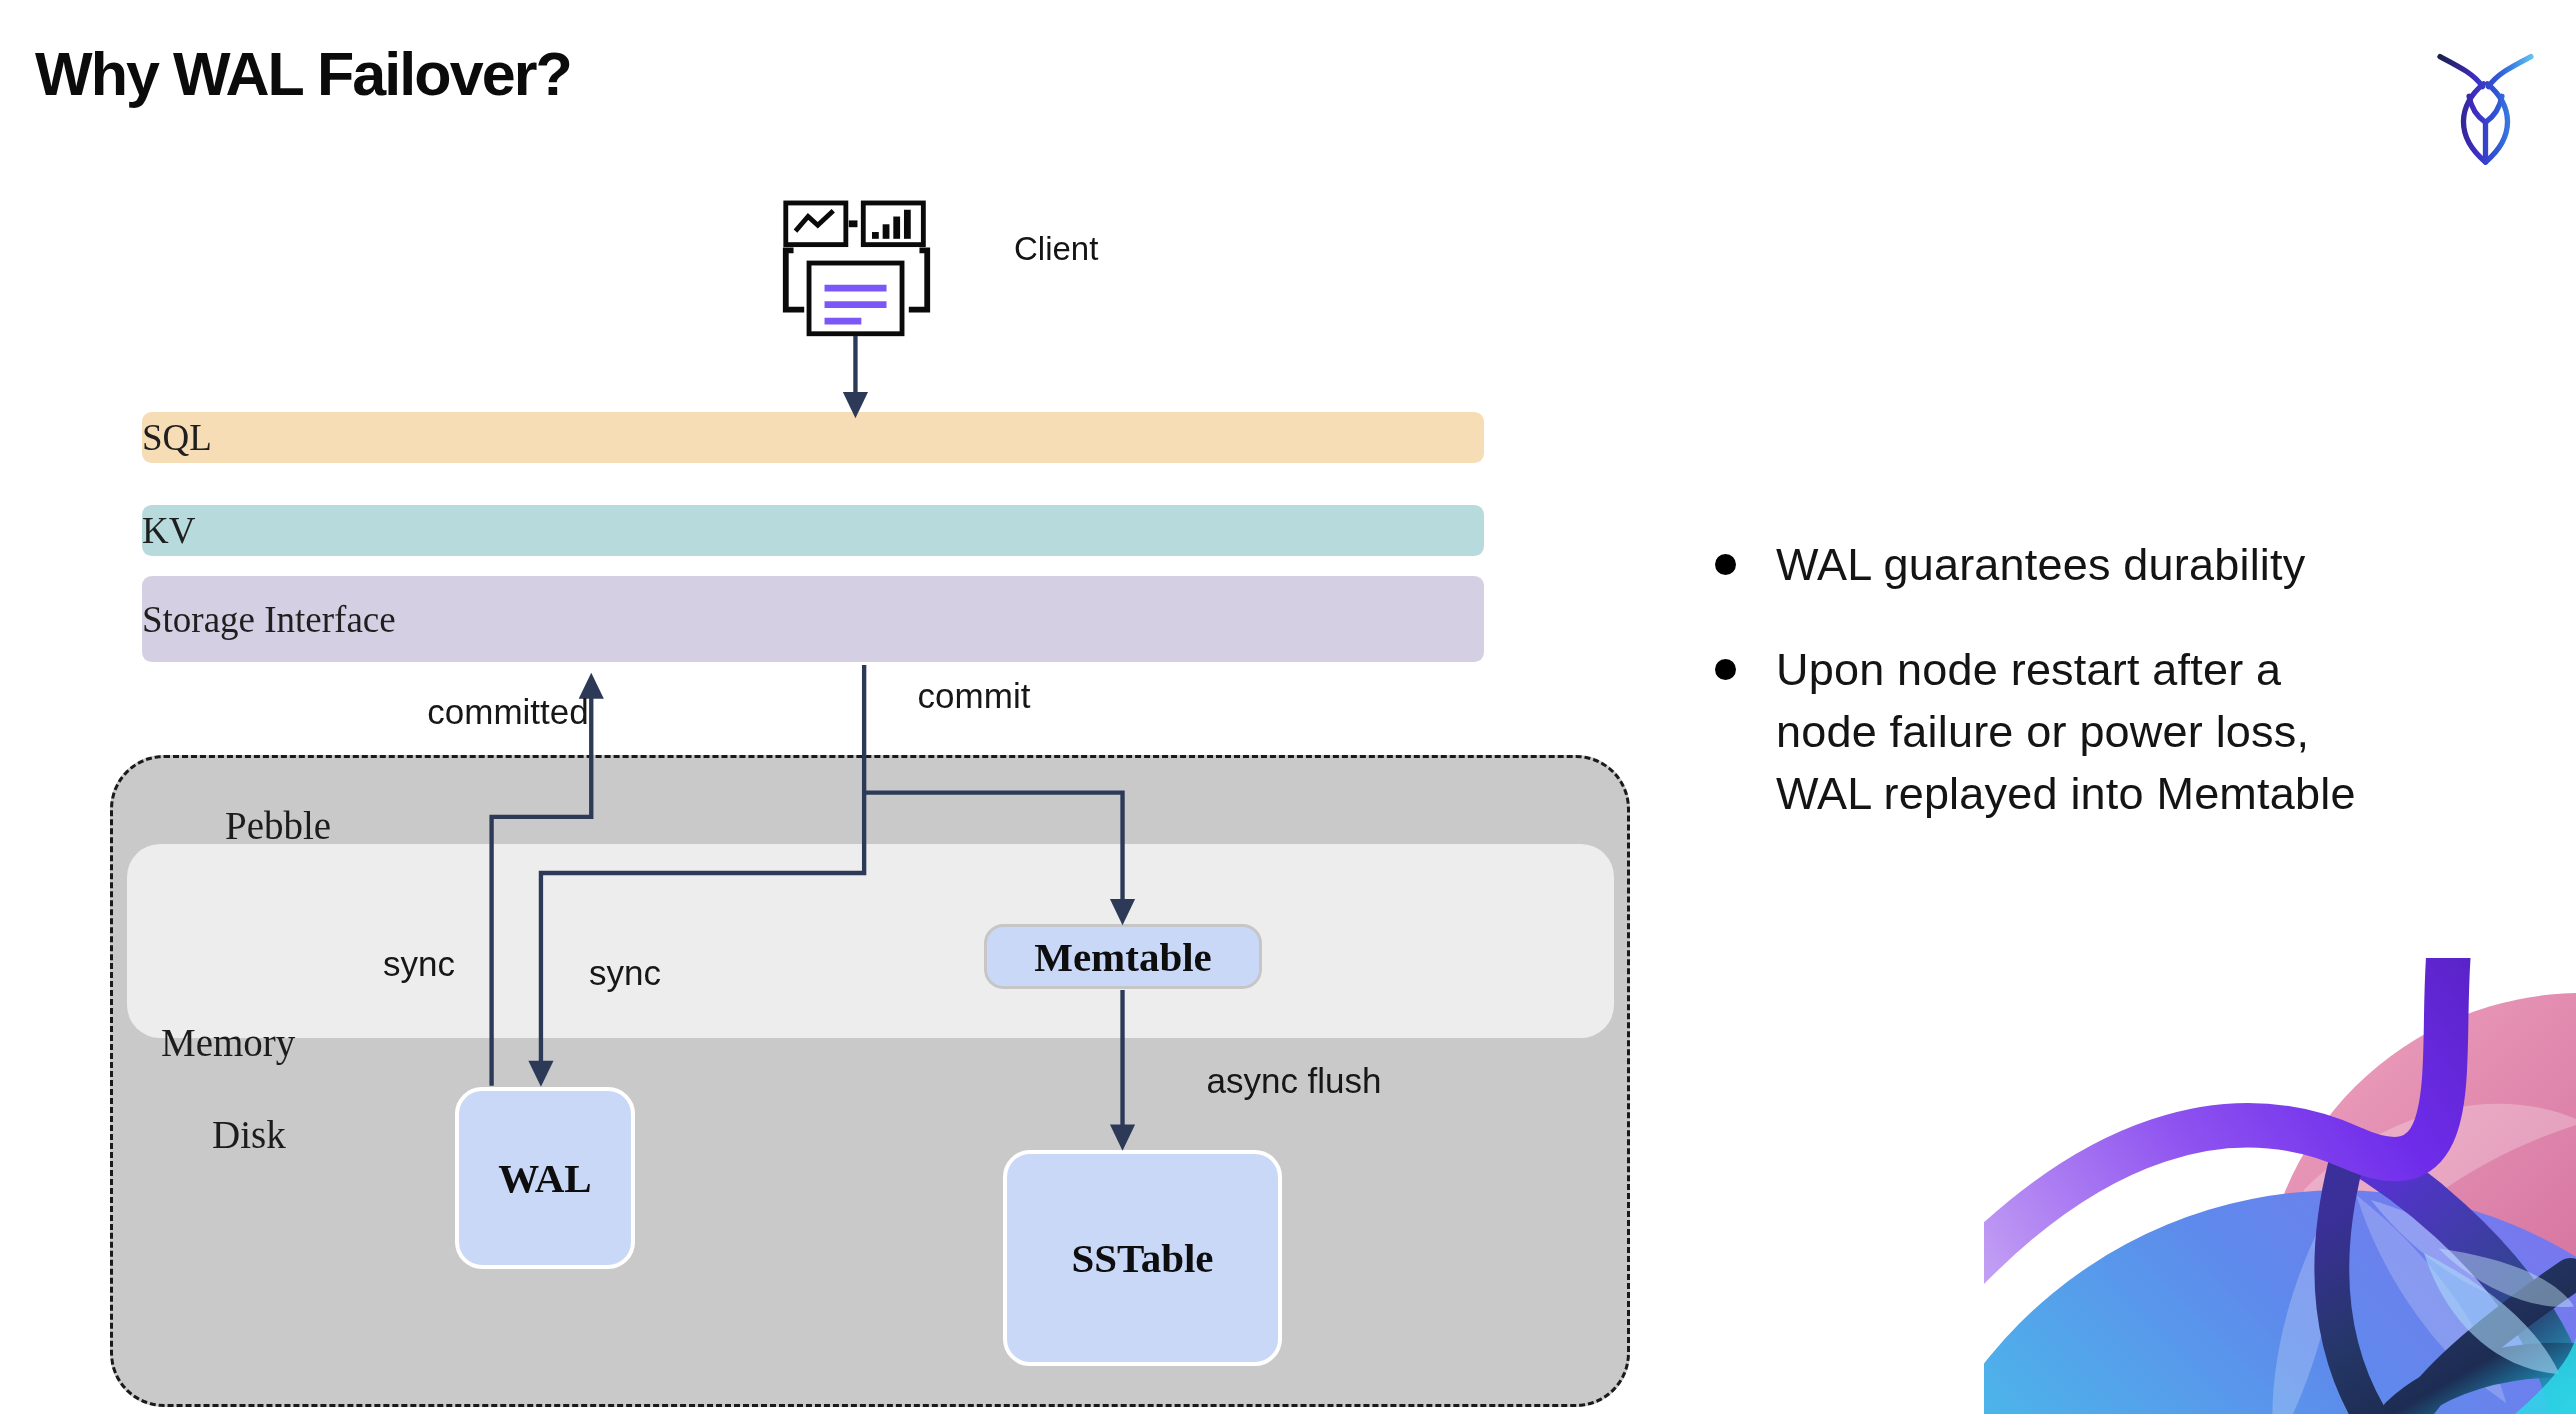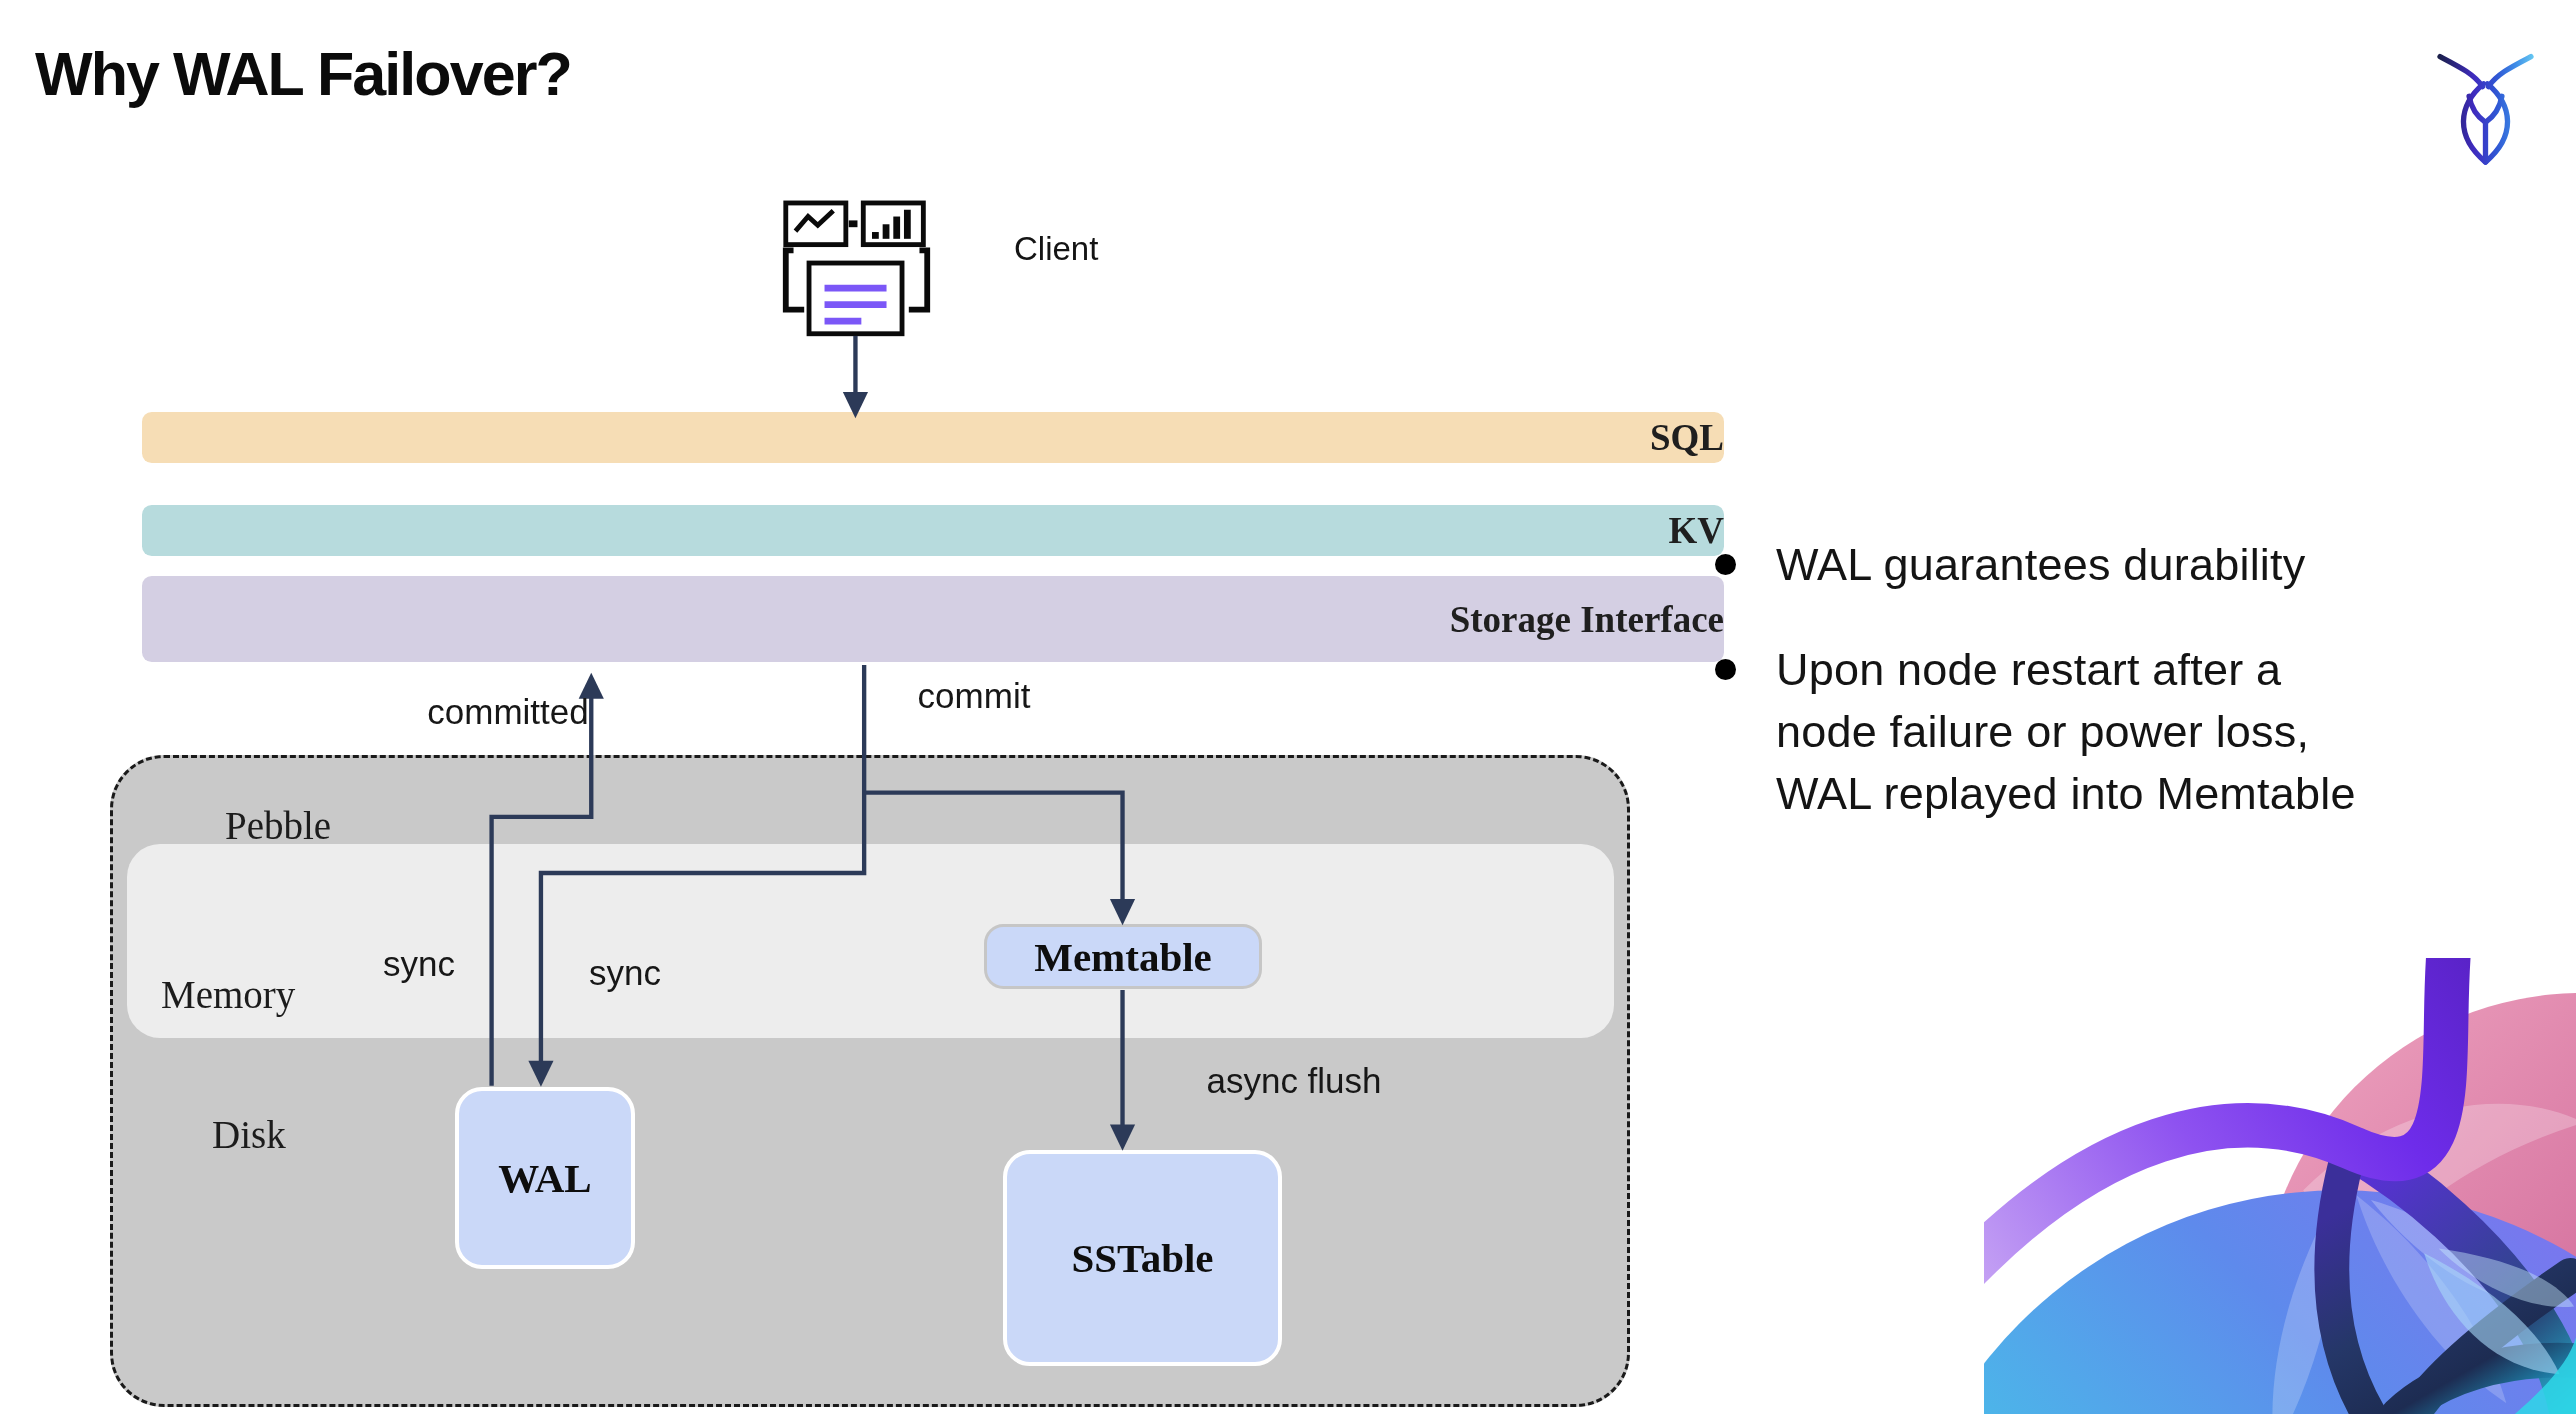--- a/index.html
+++ b/index.html
@@ -5,34 +5,34 @@
   html,body{margin:0;padding:0;background:#ffffff;}
   #slide{position:relative;width:2576px;height:1415px;background:#ffffff;overflow:hidden;
          font-family:"Liberation Sans",sans-serif;}
   .abs{position:absolute;}
 
   
   #title{left:35px;top:39px;font-size:61px;font-weight:800;letter-spacing:-1.9px;color:#0b0b0b;
          font-family:"Liberation Sans",sans-serif;}
 
   
-  .bar{left:142px;width:1582px;border-radius:9.7px;display:flex;align-items:center;justify-content:flex-end;
-       font-family:"Liberation Serif",serif;font-size:37px;color:#1f1f1f;font-weight:bold;}
+  .bar{left:142px;width:1342px;border-radius:9.7px;display:flex;align-items:center;justify-content:flex-start;
+       font-family:"Liberation Serif",serif;font-size:37px;color:#1f1f1f;}
   #bar-sql{top:412px;height:51px;background:#f6ddb5;}
   #bar-kv{top:505px;height:51px;background:#b7dbdd;}
   #bar-storage{top:576px;height:86px;background:#d4cfe3;}
 
   
   #pebble{left:110px;top:755px;width:1520px;height:652px;border-radius:54px;
           background:#c9c9c9;border:3.9px dashed #1a1a1a;box-sizing:border-box;}
   #memory-band{left:127px;top:844px;width:1487px;height:194px;border-radius:33px;background:#ededed;}
 
   .serif-label{font-family:"Liberation Serif",serif;font-size:39px;color:#1c1c1c;}
   #pebble-label{left:225px;top:803px;}
-  #memory-label{left:161px;top:972px;}
+  #memory-label{left:161px;top:1020px;}
   #disk-label{left:212px;top:1112px;}
 
   
   .bluebox{background:#cad8f8;display:flex;align-items:center;justify-content:center;box-sizing:border-box;}
   .bluebox .bl{font-family:"Liberation Serif",serif;font-weight:700;font-size:41px;color:#0e0e0e;}
   #box-wal{left:455px;top:1087px;width:180px;height:182px;border:4.8px solid #ffffff;border-radius:27px;}
   #box-memtable{left:984px;top:924px;width:278px;height:65px;border:3.9px solid #c6c6c6;border-radius:19.4px;}
   #box-sstable{left:1003px;top:1150px;width:279px;height:216px;border:4.8px solid #ffffff;border-radius:27px;}
 
   

